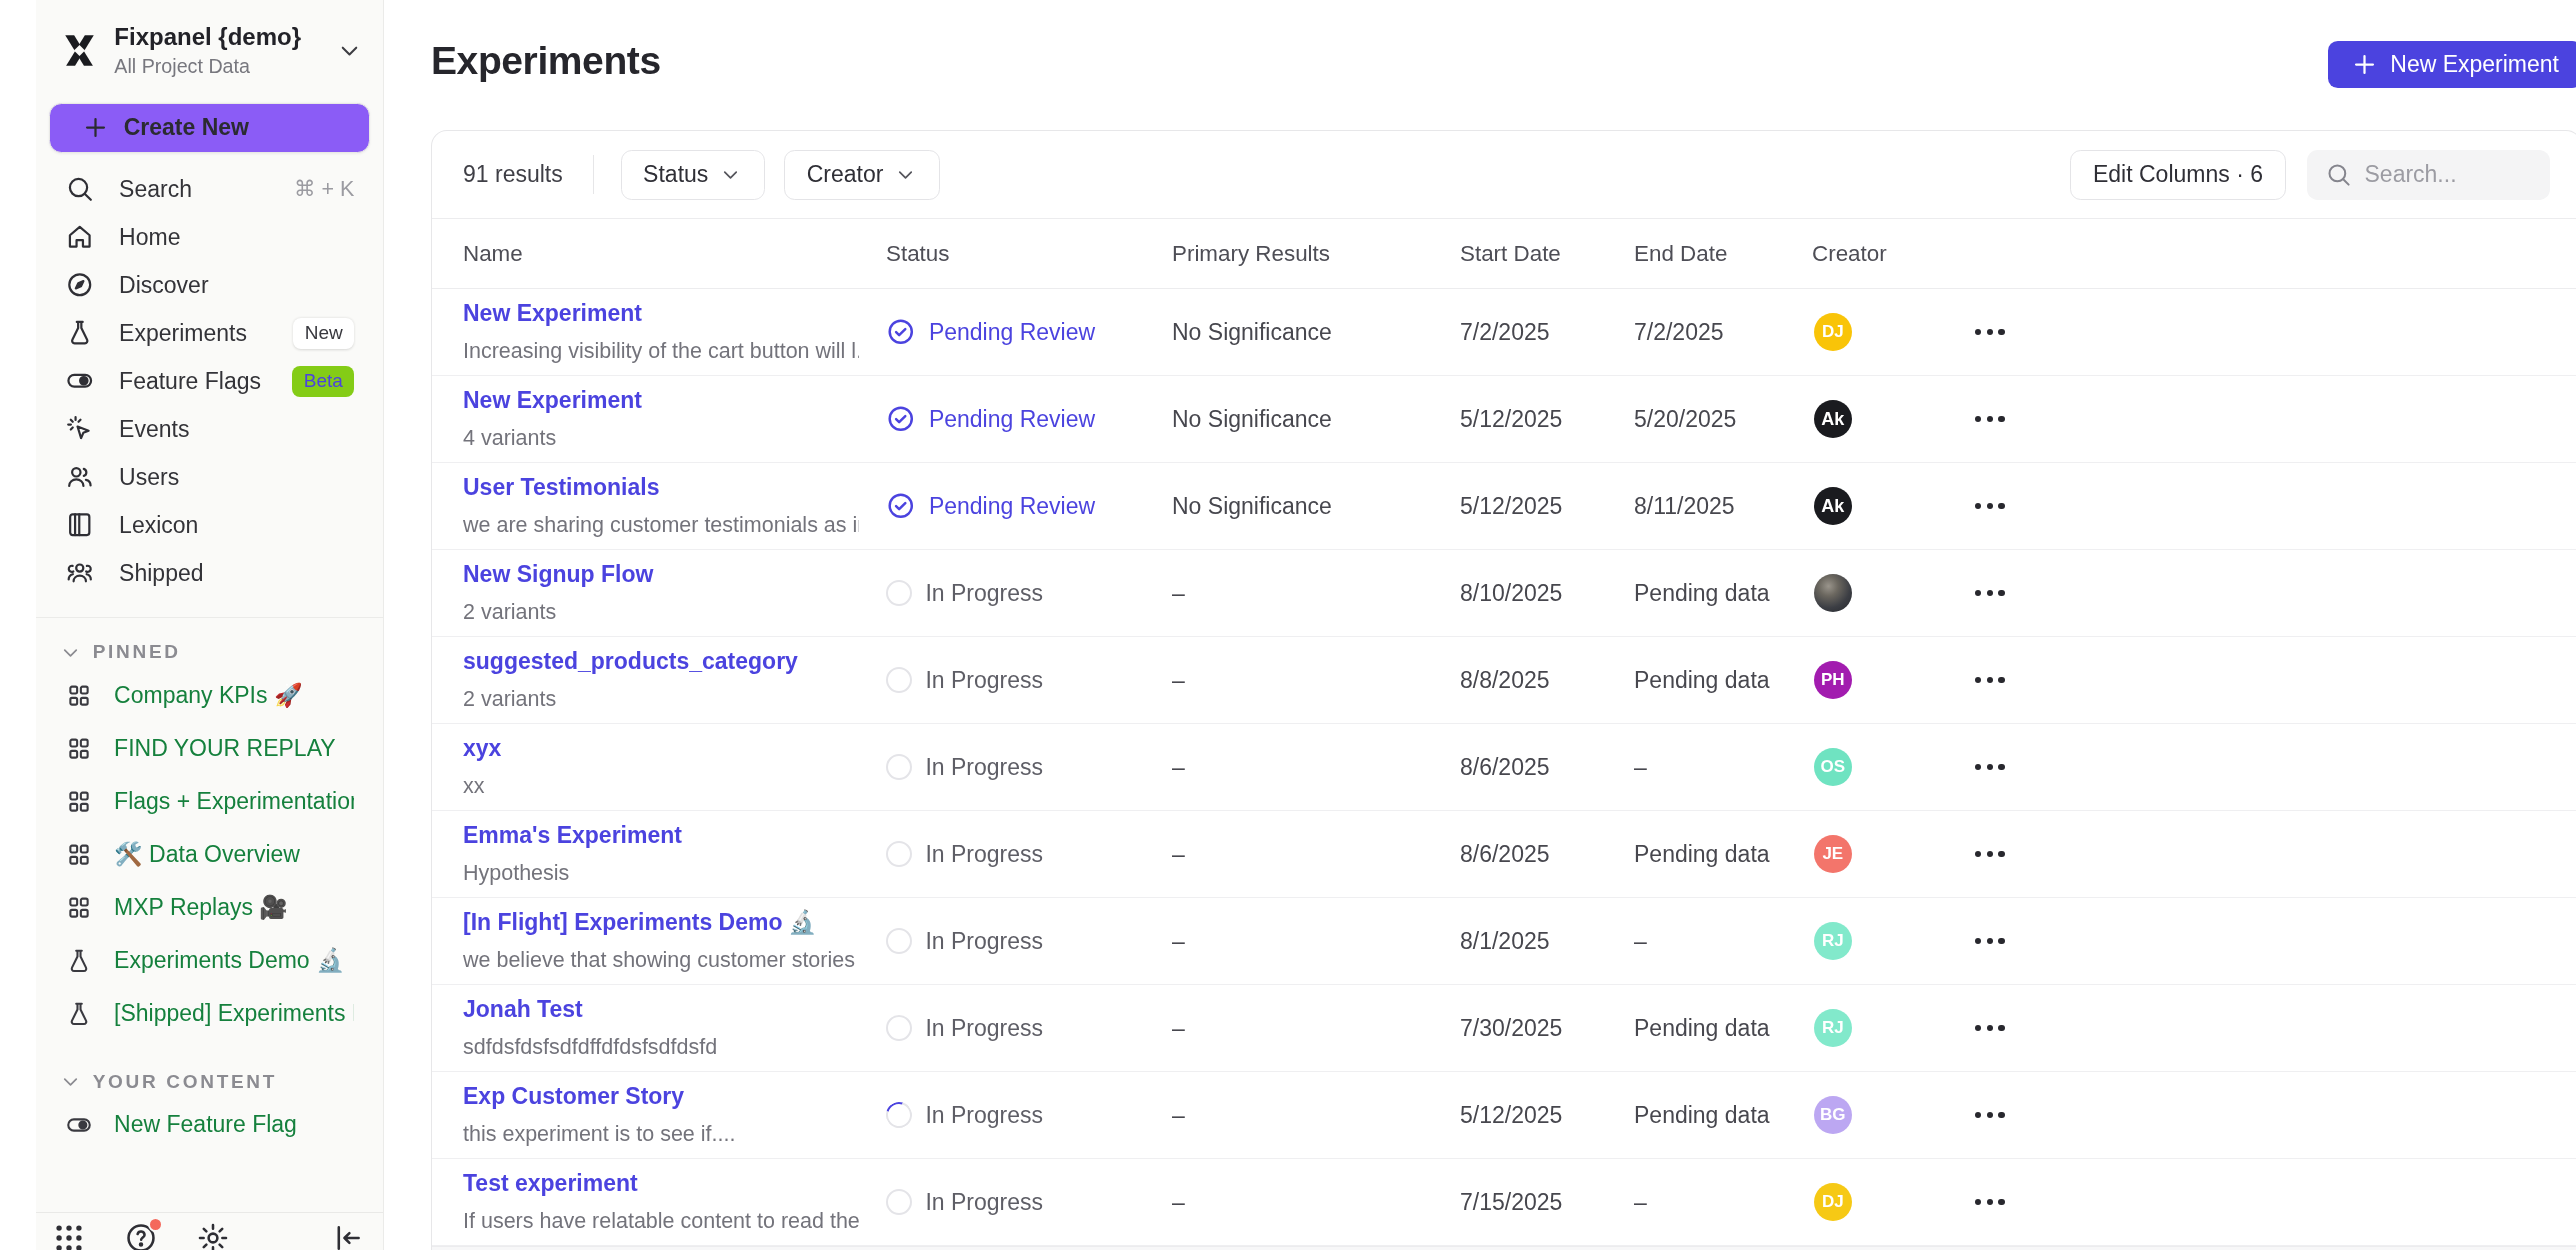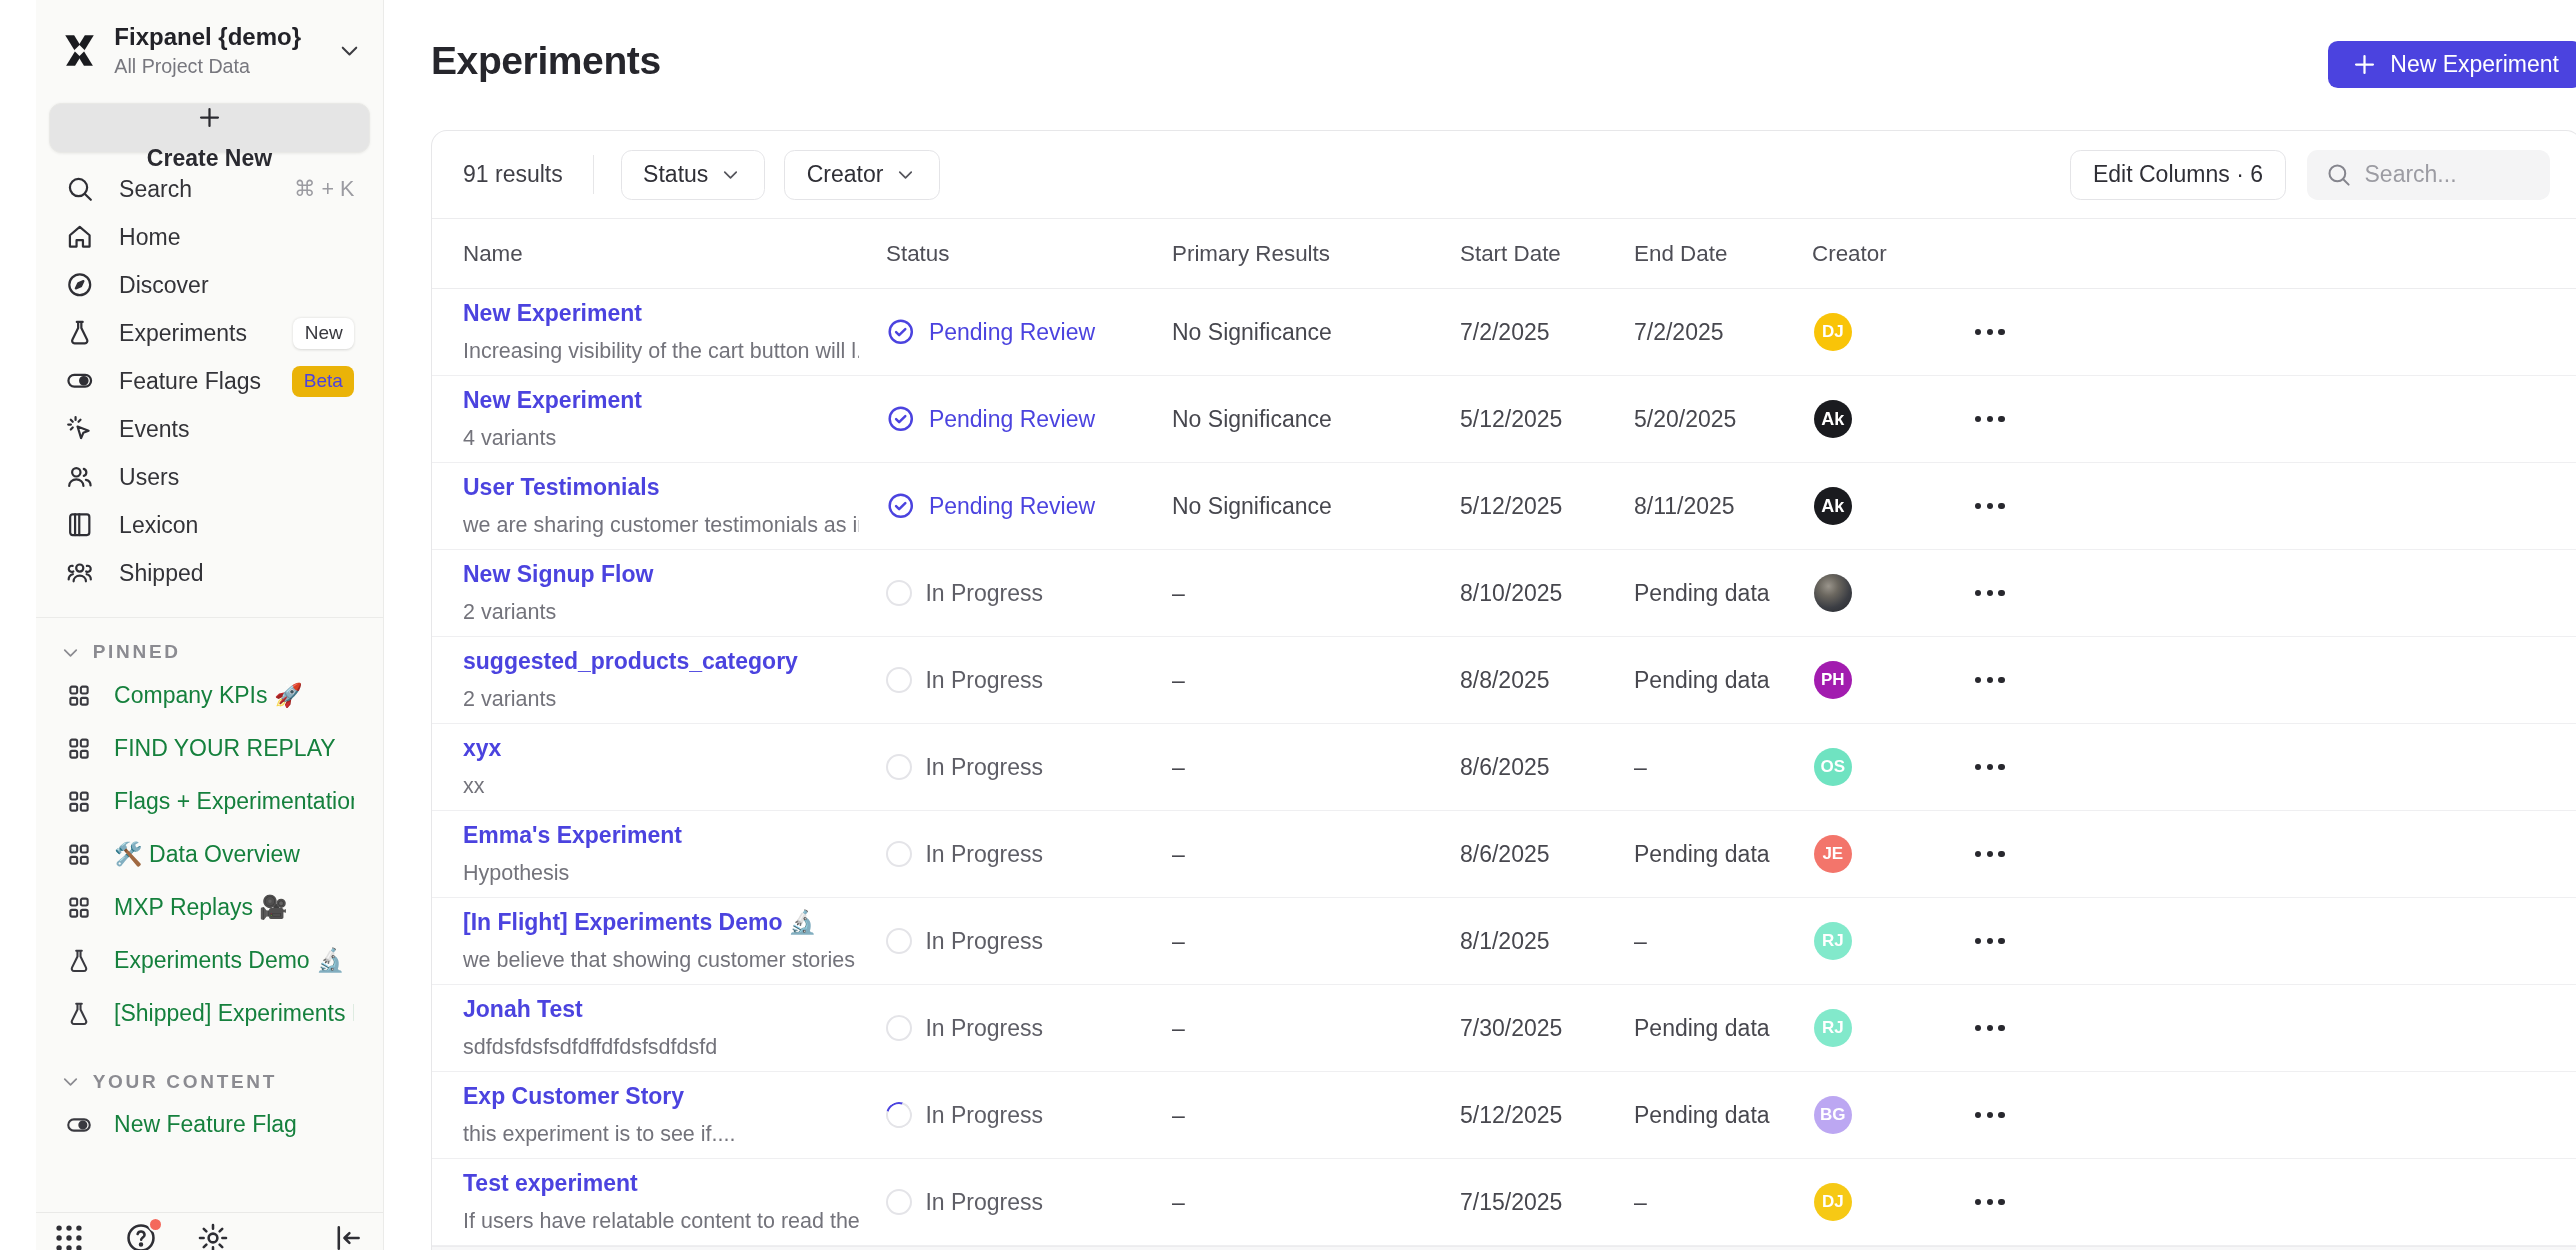--- a/index.html
+++ b/index.html
@@ -10,33 +10,33 @@
   
   .sidebar { position:relative; width:348px; height:100%; background:#FAFAF8;
     border-right:0.9px solid #EBEBE9; flex:0 0 348px; }
   .ws { display:flex; align-items:center; padding:23px 19.7px 9px 23px; }
   .ws-logo { width:41px; height:41px; flex:0 0 41px; }
   .ws-meta { margin-left:14.3px; flex:1; min-width:0; }
   .ws-name { font-size:24px; font-weight:700; color:#222228; }
   .ws-sub { font-size:19.7px; color:#77777E; margin-top:3.6px; }
   .ws-chev { width:27px; height:27px; color:#3c3c42; }
   .create-btn { display:flex; align-items:center; gap:14.3px; margin:16px 13.4px 9px 13.4px;
-    height:50px; background:#e5e5e5; border:0.9px solid #E9E9E6; border-radius:12.5px;
-    box-shadow:0 0.9px 2.7px rgba(0,0,0,.06); padding:0 23px; font-size:23px; font-weight:600;
-    color:#2b2b31; cursor:pointer;flex-direction:column; }
+    height:50px; background:#8b5cf6; border:0.9px solid #E9E9E6; border-radius:12.5px;
+    box-shadow:0 0.9px 2.7px rgba(0,0,0,.06); padding:0 32px; font-size:23px; font-weight:600;
+    color:#2b2b31; cursor:pointer; }
   .create-btn .ic { width:27px; height:27px; color:#2b2b31; }
   .nav { margin-top:12.5px; }
   .nav-item { display:flex; align-items:center; gap:25px; height:48px; margin:0 11.6px;
     padding:0 17px; border-radius:9.8px; font-size:23px; color:#333338; cursor:pointer; }
   .nav-item .ic { width:29.5px; height:29.5px; color:#2f2f35; flex:0 0 29.5px; }
   .nav-label { flex:1; white-space:nowrap; overflow:hidden; }
   .nav-shortcut { font-size:21.5px; color:#9B9BA1; }
   .nav-badge { font-size:19px; padding:4.5px 11.6px; border-radius:8px; }
   .nav-badge.badge-New { background:#fff; color:#38383e; box-shadow:0 0.9px 2.7px rgba(0,0,0,.14); }
-  .nav-badge.badge-Beta { background:#eab308; color:#4B43DF; }
+  .nav-badge.badge-Beta { background:#84cc16; color:#4B43DF; }
   .side-divider { height:0.9px; background:#EBEBE9; margin:19.7px 0 0 0; }
   .sec-head { display:flex; align-items:center; gap:10.7px; margin:23px 23px 5.4px 23px;
     font-size:19px; font-weight:700; letter-spacing:2.7px; color:#8B8B91; }
   .sec-head .ic { width:23px; height:23px; color:#8B8B91; }
   .pin-item { display:flex; align-items:center; gap:21.5px; height:53px; margin:0 11.6px;
     padding:0 17px; border-radius:9.8px; font-size:23px; color:#15803d; cursor:pointer; }
   .pin-item .ic { width:28px; height:28px; color:#3a3a40; flex:0 0 28px; }
   .pin-label { flex:1; white-space:nowrap; overflow:hidden; }
   .side-bottom { position:absolute; left:0; right:0; bottom:0; height:38px;
     border-top:0.9px solid #E9E9E7; display:flex; align-items:flex-start; gap:38px;

